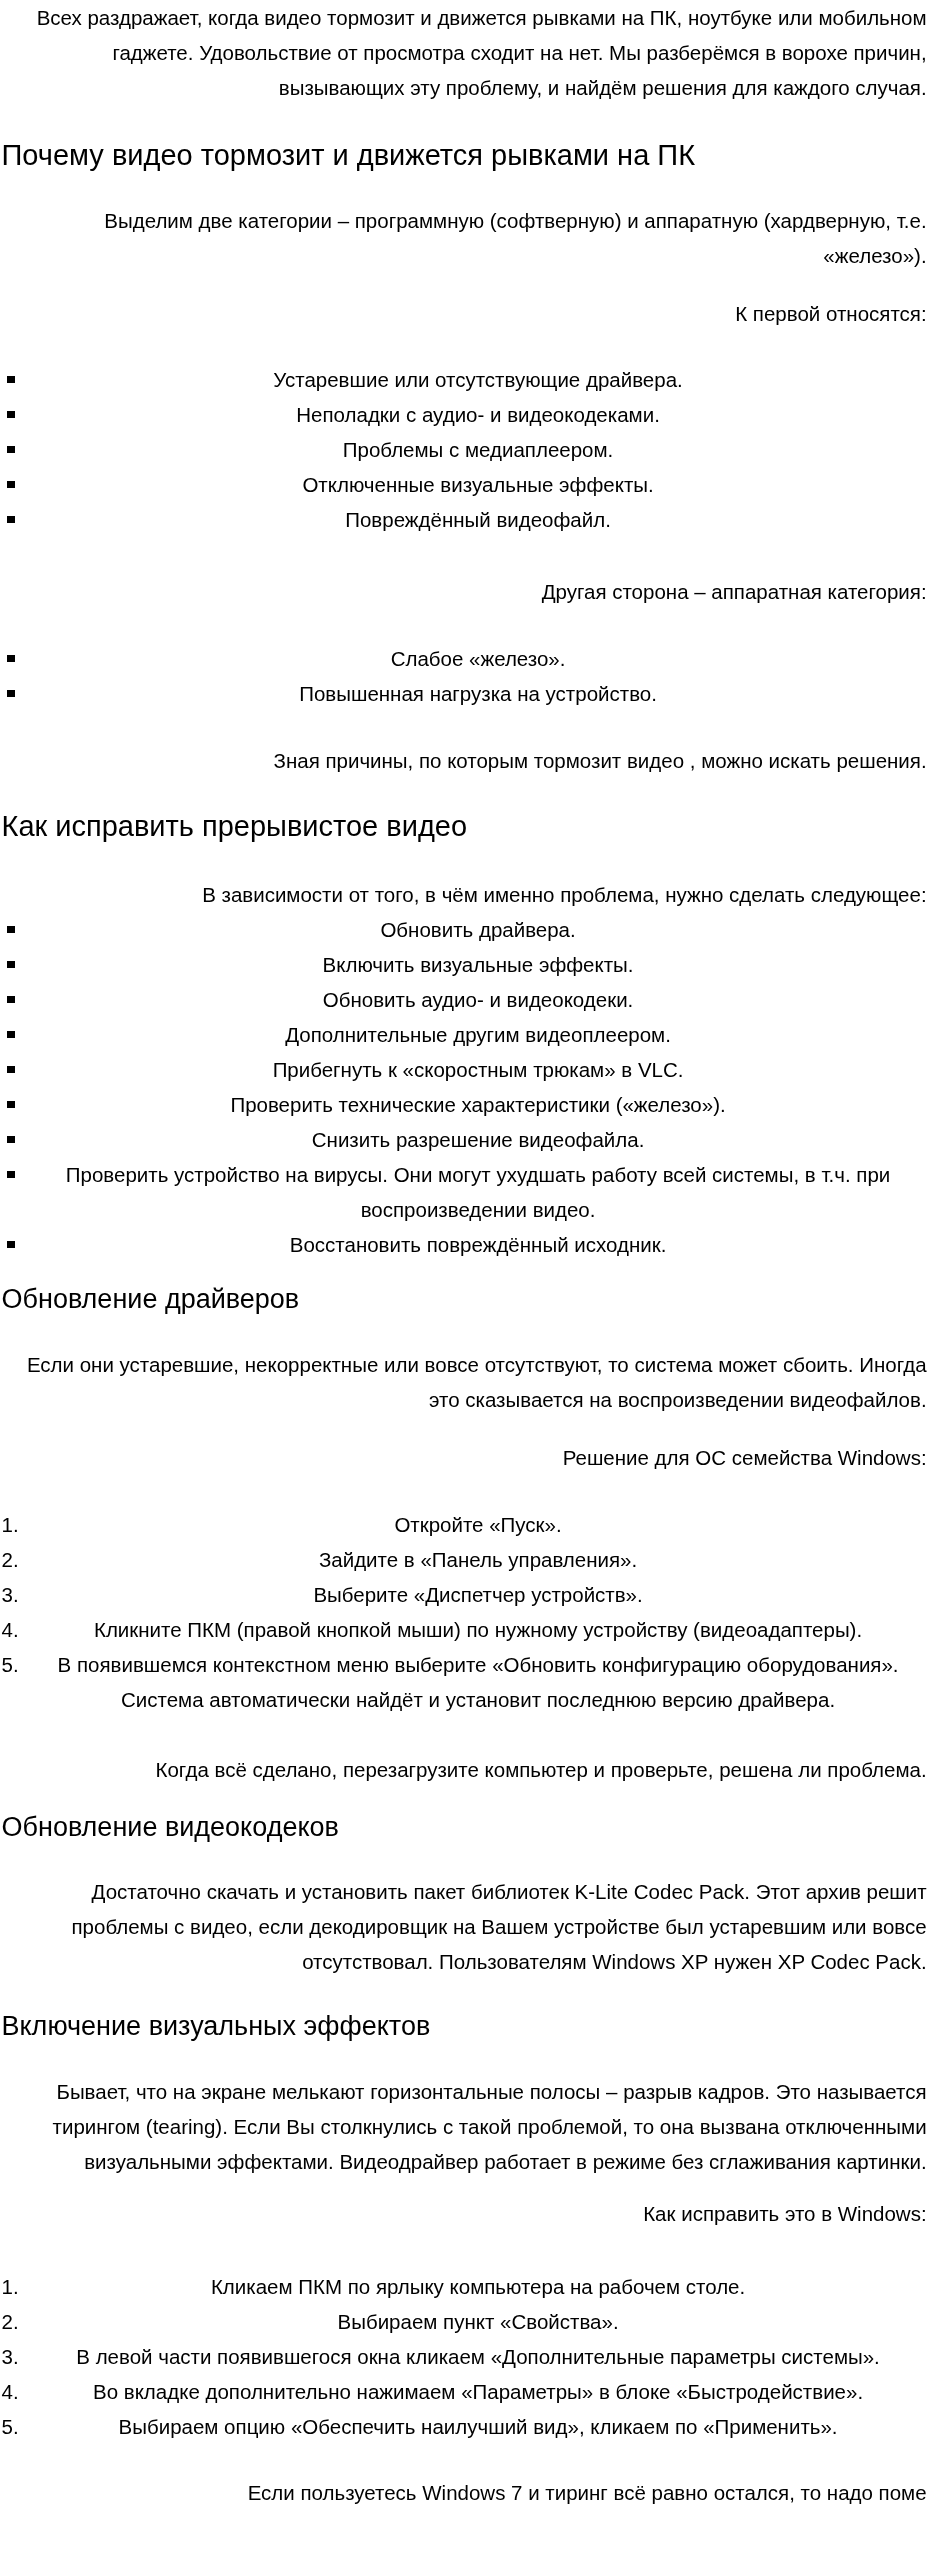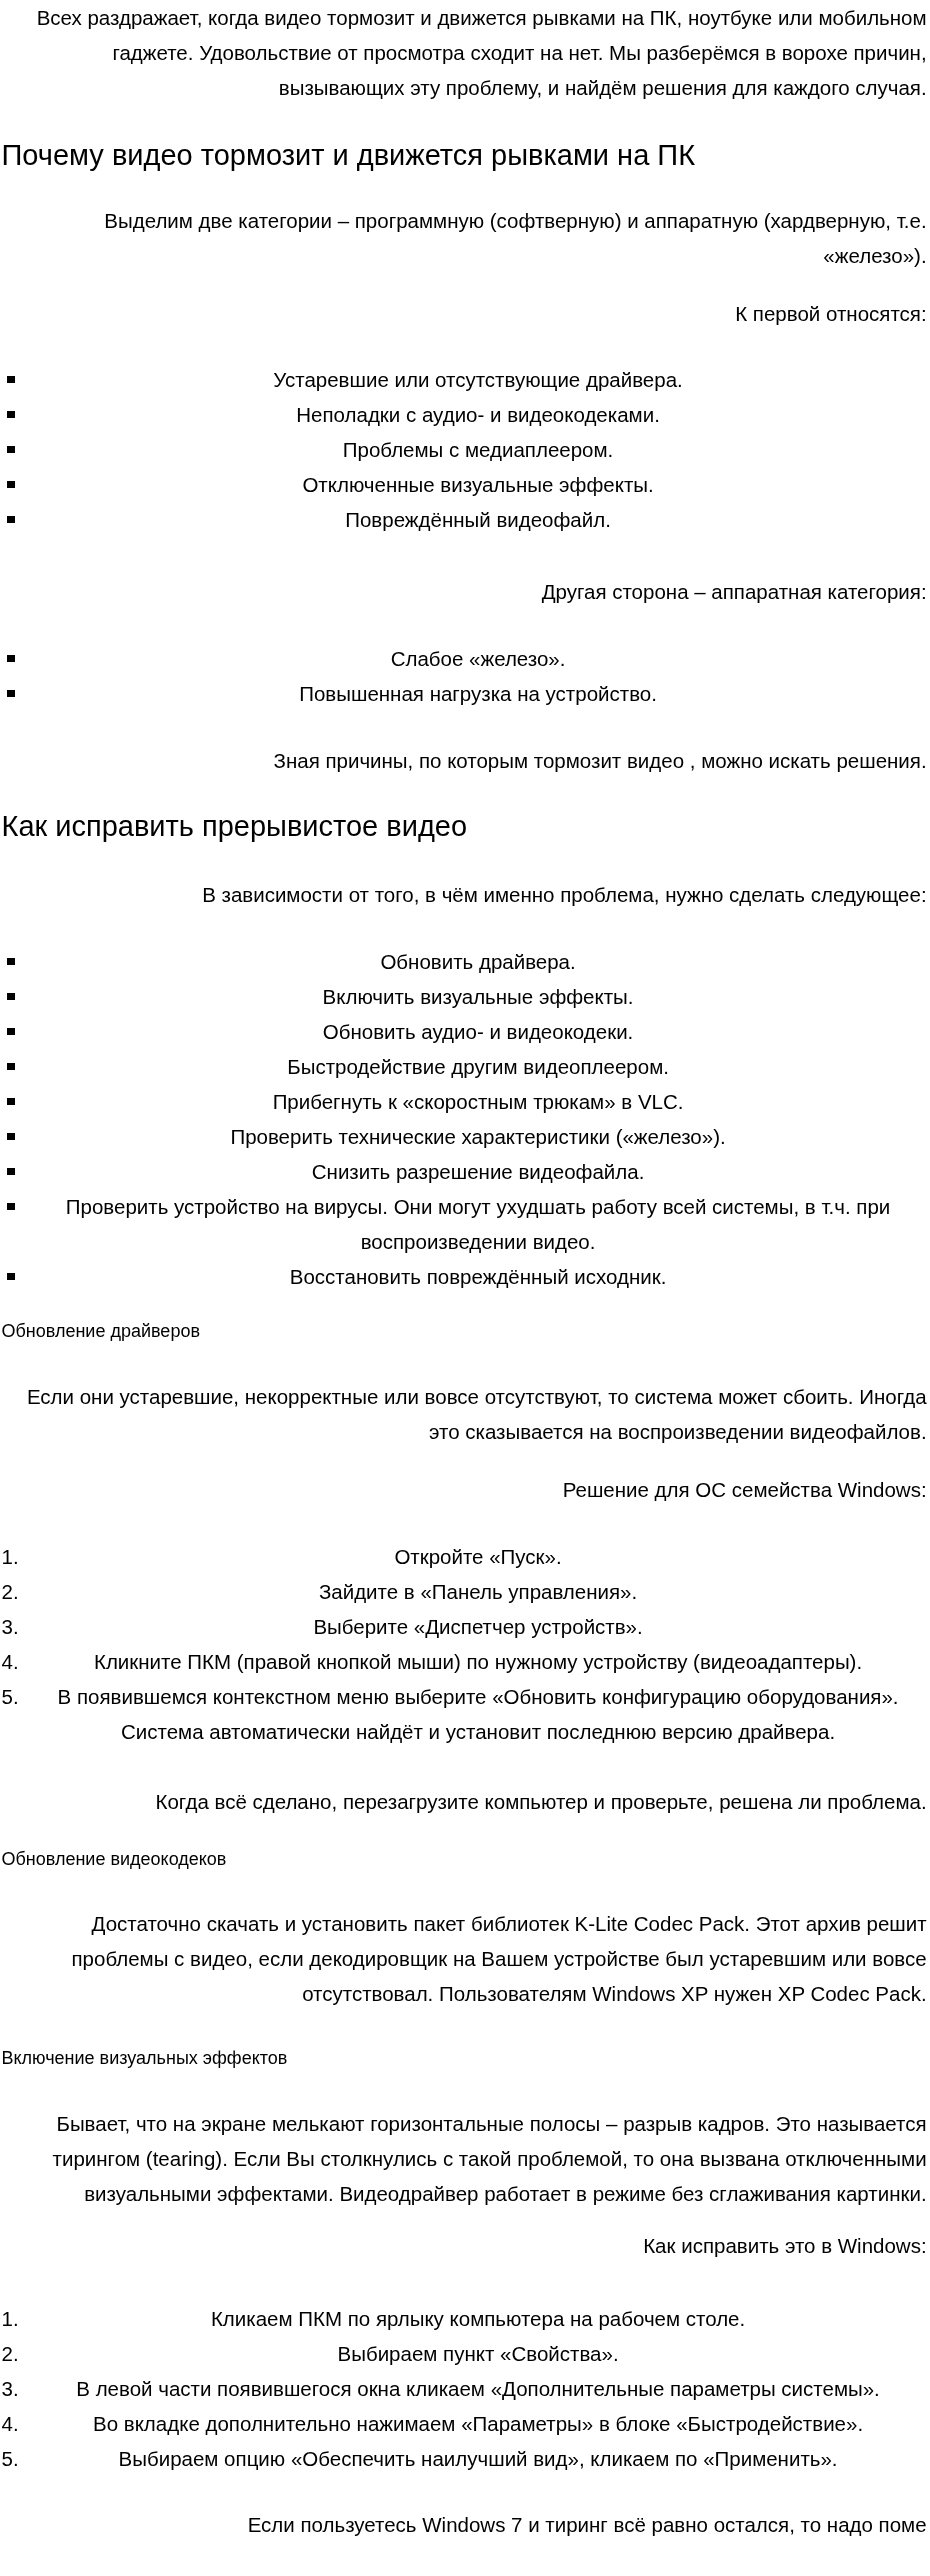--- a/index.html
+++ b/index.html
@@ -24,21 +24,21 @@
     text-align: right;
   }
   h1 {
     margin: 0;
     font-size: 29px;
     line-height: 43px;
     font-weight: 400;
   }
   h2 {
     margin: 0;
-    font-size: 18px;
+    font-size: 27px;
     line-height: 32px;
     font-weight: 400;
   }
   ul, ol {
     margin: 0;
     padding: 0;
     list-style: none;
     text-align: center;
   }
   ul li {
@@ -96,25 +96,25 @@
     <li>Слабое «железо».</li>
     <li>Повышенная нагрузка на устройство.</li>
   </ul>
 
   <p style="margin-top:32px">Зная причины, по которым тормозит видео , можно искать решения.</p>
 
   <h1 style="margin-top:27px">Как исправить прерывистое видео</h1>
 
   <p style="margin-top:29px">В зависимости от того, в чём именно проблема, нужно сделать следующее:</p>
 
-  <ul style="margin-top:32px">
+  <ul style="">
     <li>Обновить драйвера.</li>
     <li>Включить визуальные эффекты.</li>
     <li>Обновить аудио- и видеокодеки.</li>
-    <li>Быстродействие другим видеоплеером.</li>
+    <li>Дополнительные другим видеоплеером.</li>
     <li>Прибегнуть к «скоростным трюкам» в VLC.</li>
     <li>Проверить технические характеристики («железо»).</li>
     <li>Снизить разрешение видеофайла.</li>
     <li>Проверить устройство на вирусы. Они могут ухудшать работу всей системы, в т.ч. при воспроизведении видео.</li>
     <li>Восстановить повреждённый исходник.</li>
   </ul>
 
   <h2 style="margin-top:21px">Обновление драйверов</h2>
 
   <p style="margin-top:32px">Если они устаревшие, некорректные или вовсе отсутствуют, то система может сбоить. Иногда это сказывается на воспроизведении видеофайлов.</p>

